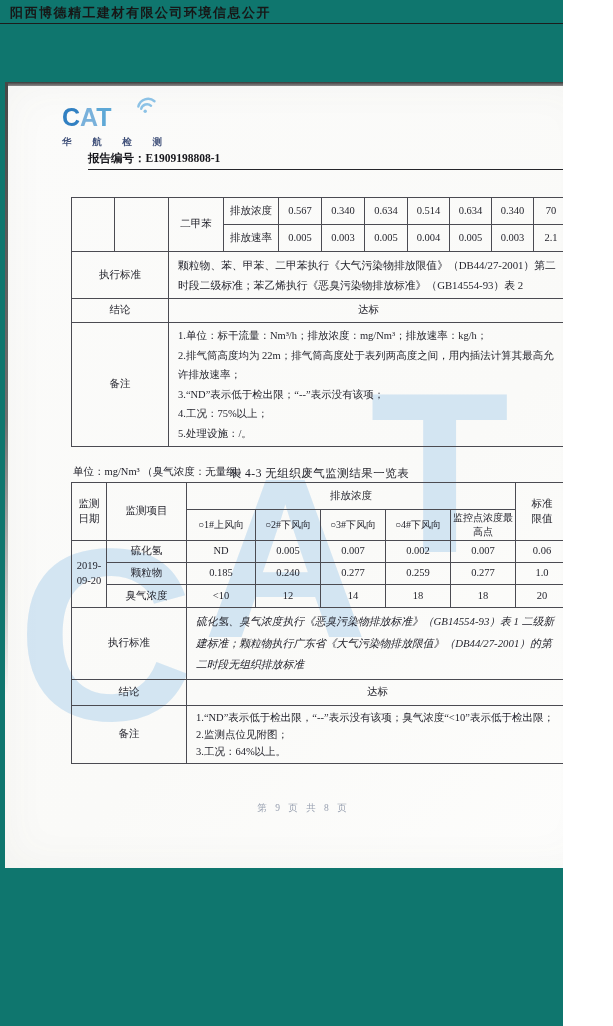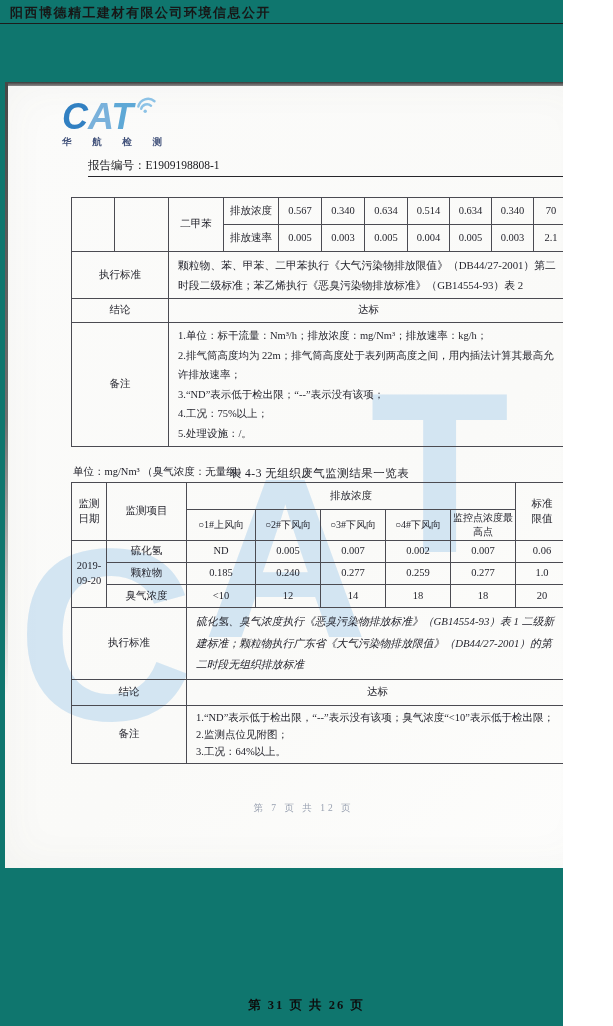--- a/index.html
+++ b/index.html
@@ -26,30 +26,30 @@
   
   .wm { position:absolute; font-family:"Liberation Sans","DejaVu Sans",sans-serif;
     font-weight:bold; color:rgba(152,197,232,0.40); z-index:0; line-height:0.8; }
   .wm-c { left:12px;  top:455px; font-size:245px; }
   .wm-a { left:198px; top:385px; font-size:228px; }
   .wm-t { left:365px; top:300px; font-size:228px; }
 
   
   .logo { position:absolute; left:57px; top:18px; z-index:2; }
   .logo-word { font-family:"Liberation Sans","DejaVu Sans",sans-serif; font-weight:bold;
-    font-size:36px; letter-spacing:0px; line-height:34px;font-style:italic; }
+    font-size:25px; letter-spacing:0px; line-height:34px; }
   .lc { color:#3180c2; } .la { color:#79b1db; } .lt { color:#5ea8d6; }
   .logo-swoosh { position:absolute; left:74px; top:-6px; }
   .logo-sub { margin-top:2px; font-size:9.5px; font-weight:bold; color:#41517a;
     letter-spacing:9px; font-family:"Liberation Sans","DejaVu Sans",sans-serif; }
 
   
-  .report-line { position:absolute; left:83px; top:76px; width:484px; z-index:2;
+  .report-line { position:absolute; left:83px; top:69px; width:484px; z-index:2;
     border-bottom:1.6px solid #26262b; padding-bottom:3px;
-    font-size:11.5px; font-weight:normal; color:#17171c; }
+    font-size:11.5px; font-weight:bold; color:#17171c; }
 
   
   table { border-collapse:collapse; table-layout:fixed; position:absolute; left:66px; z-index:1; }
   td { border:1px solid #4b4b52; font-size:10.5px; color:#1f1f28; text-align:center;
     vertical-align:middle; padding:1px 2px; line-height:1.4; background:transparent;
     overflow:hidden; }
   .t-stack { top:115px; width:497px; }
   .t-fugitive { top:400px; width:497px; }
   .txt-left { text-align:left; padding:3px 9px; }
   .std-text { line-height:20px; font-size:10.8px; }
@@ -231,27 +231,26 @@
         <td colspan="2">备注</td>
         <td colspan="6" class="txt-left notes2">
           <div>1.“ND”表示低于检出限，“--”表示没有该项；臭气浓度“&lt;10”表示低于检出限；</div>
           <div>2.监测点位见附图；</div>
           <div>3.工况：64%以上。</div>
         </td>
       </tr>
     </tbody>
       </table>
 
-    <div class="scan-pageno">第 7 页 共 12 页</div>
+    <div class="scan-pageno">第 9 页 共 8 页</div>
 
     <svg class="red-marks" width="28" height="130" viewBox="0 0 28 130">
       <g fill="none" stroke="#cf4646" stroke-width="2.4" stroke-linecap="round">
         <path d="M9 6 q12 1 4 11"></path>
         <path d="M11 48 q9 6 0 11"></path>
         <path d="M5 64 q12 -1 6 9"></path>
         <path d="M12 92 q7 5 -2 9"></path>
         <path d="M9 116 h9"></path>
       </g>
     </svg>
   </div>
 
-  <div class="doc-footer">第 31 页 共 26 页</div>
 </div>
 
 </body></html>

